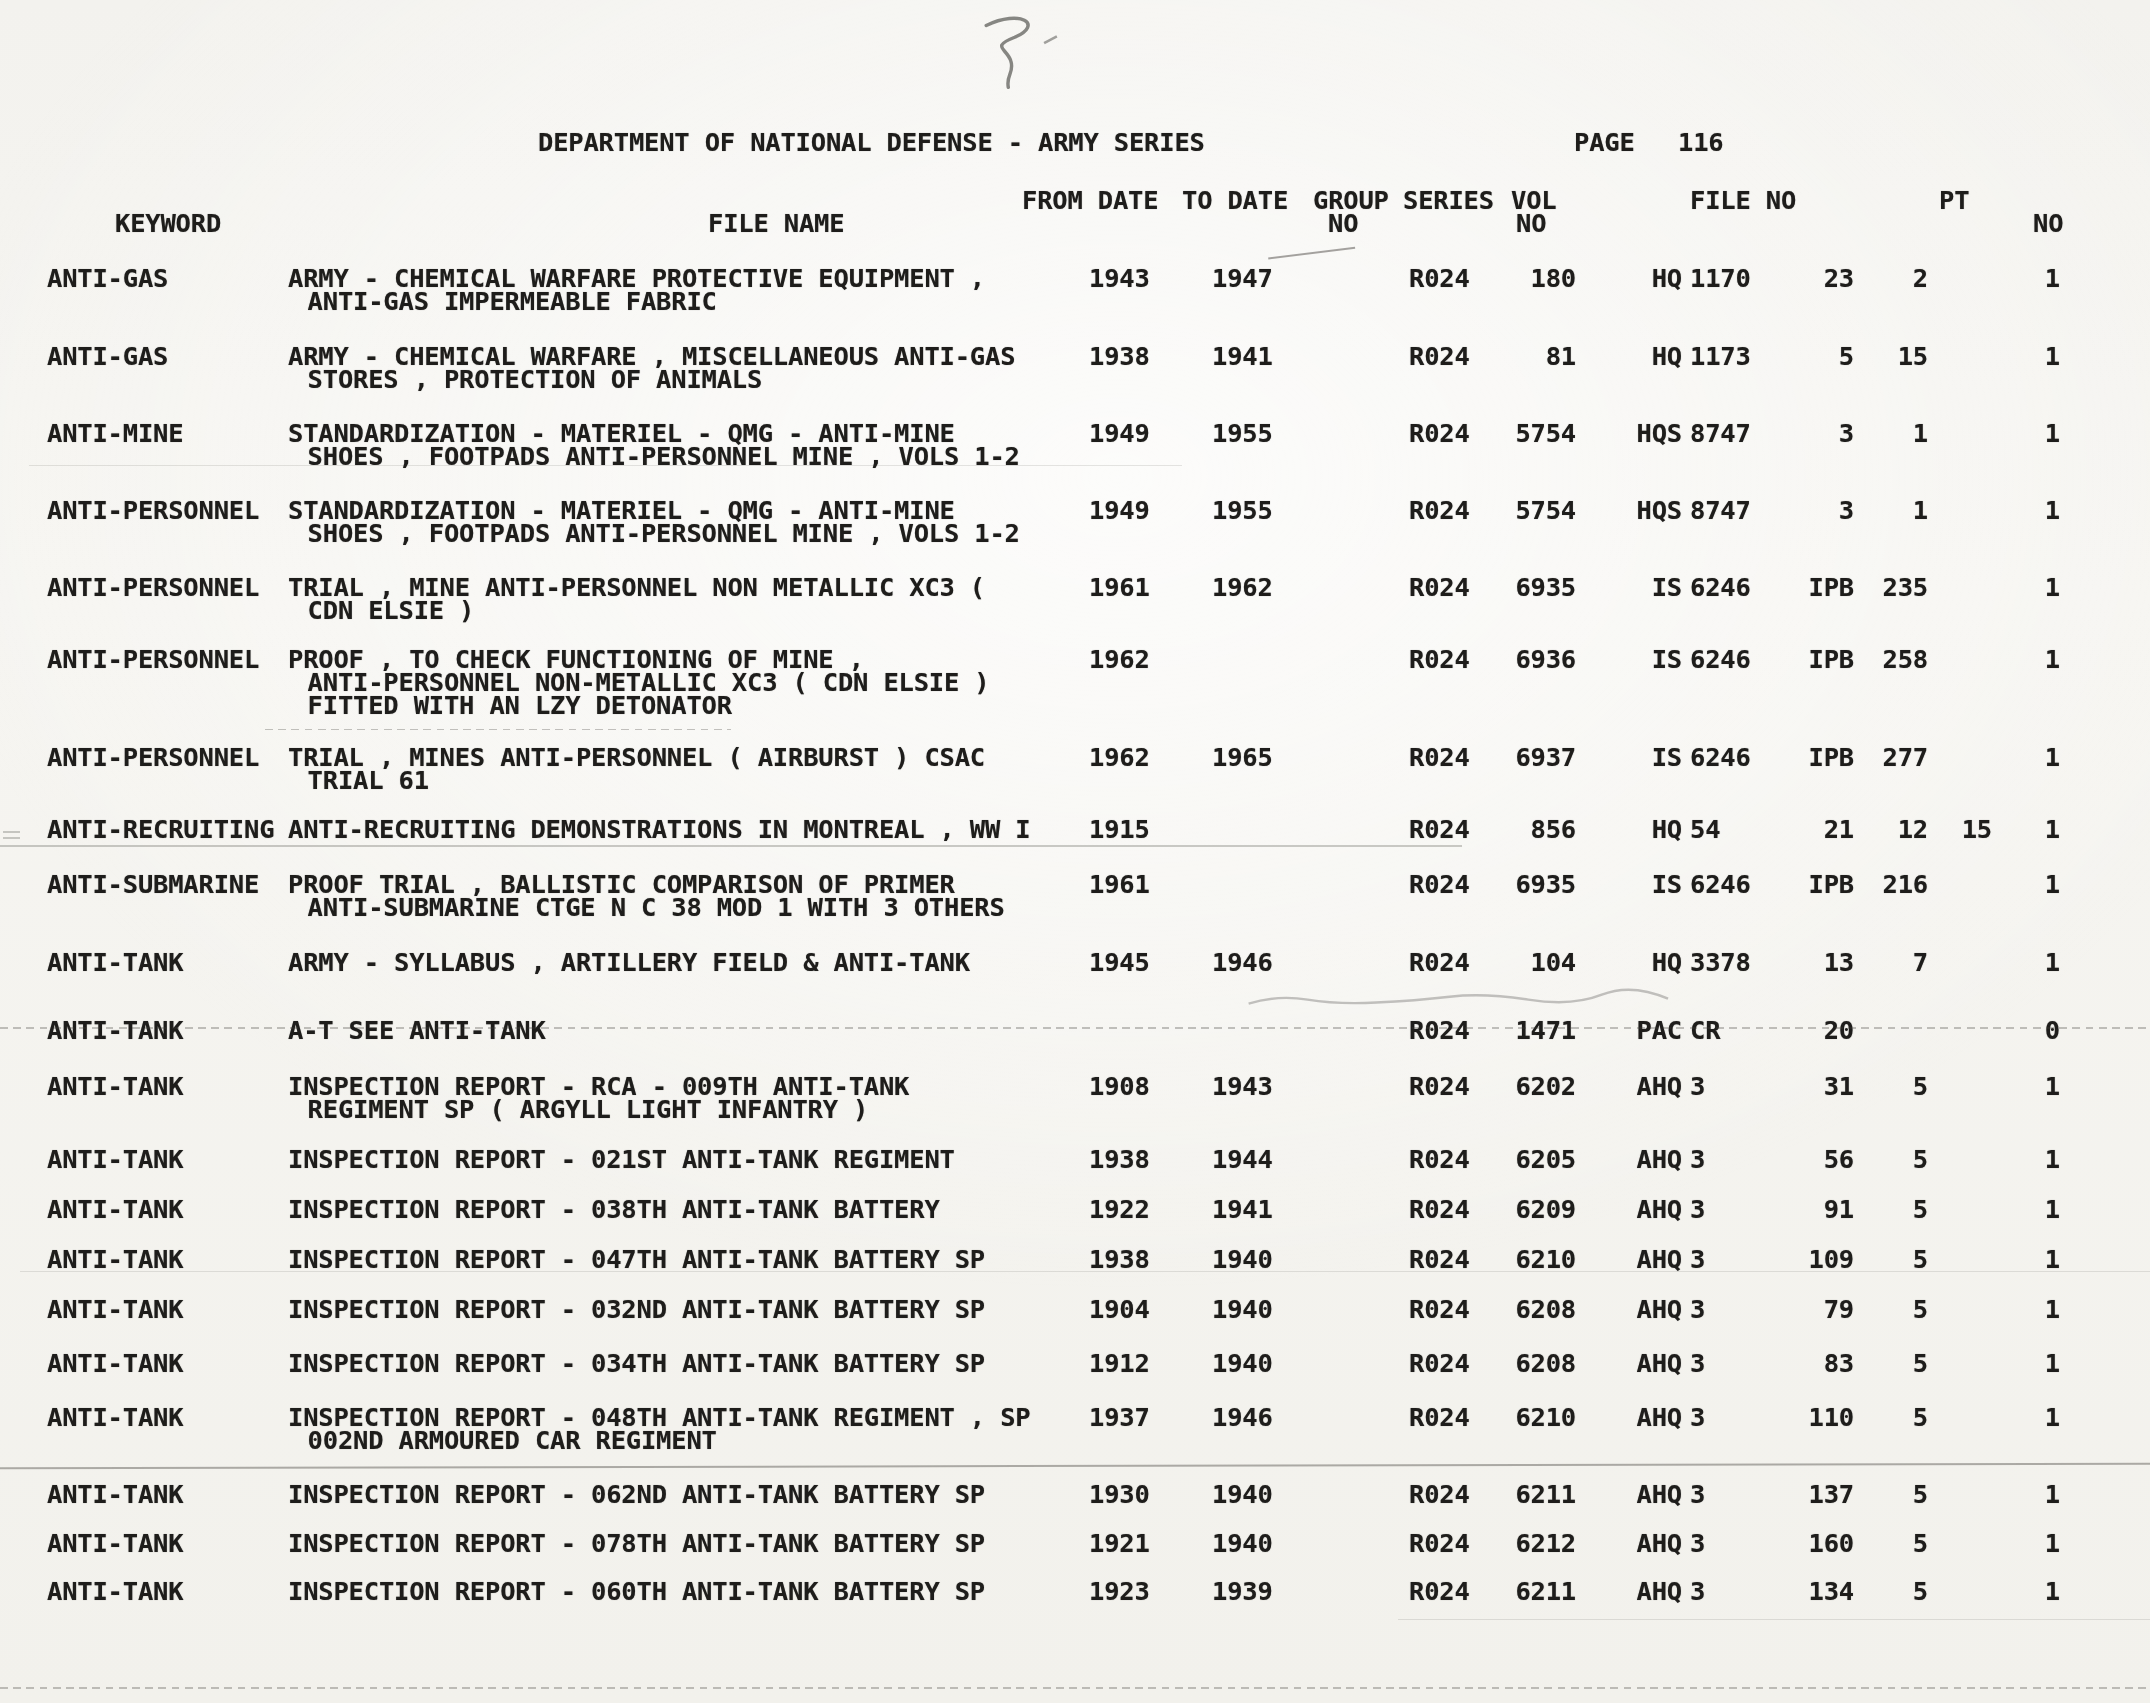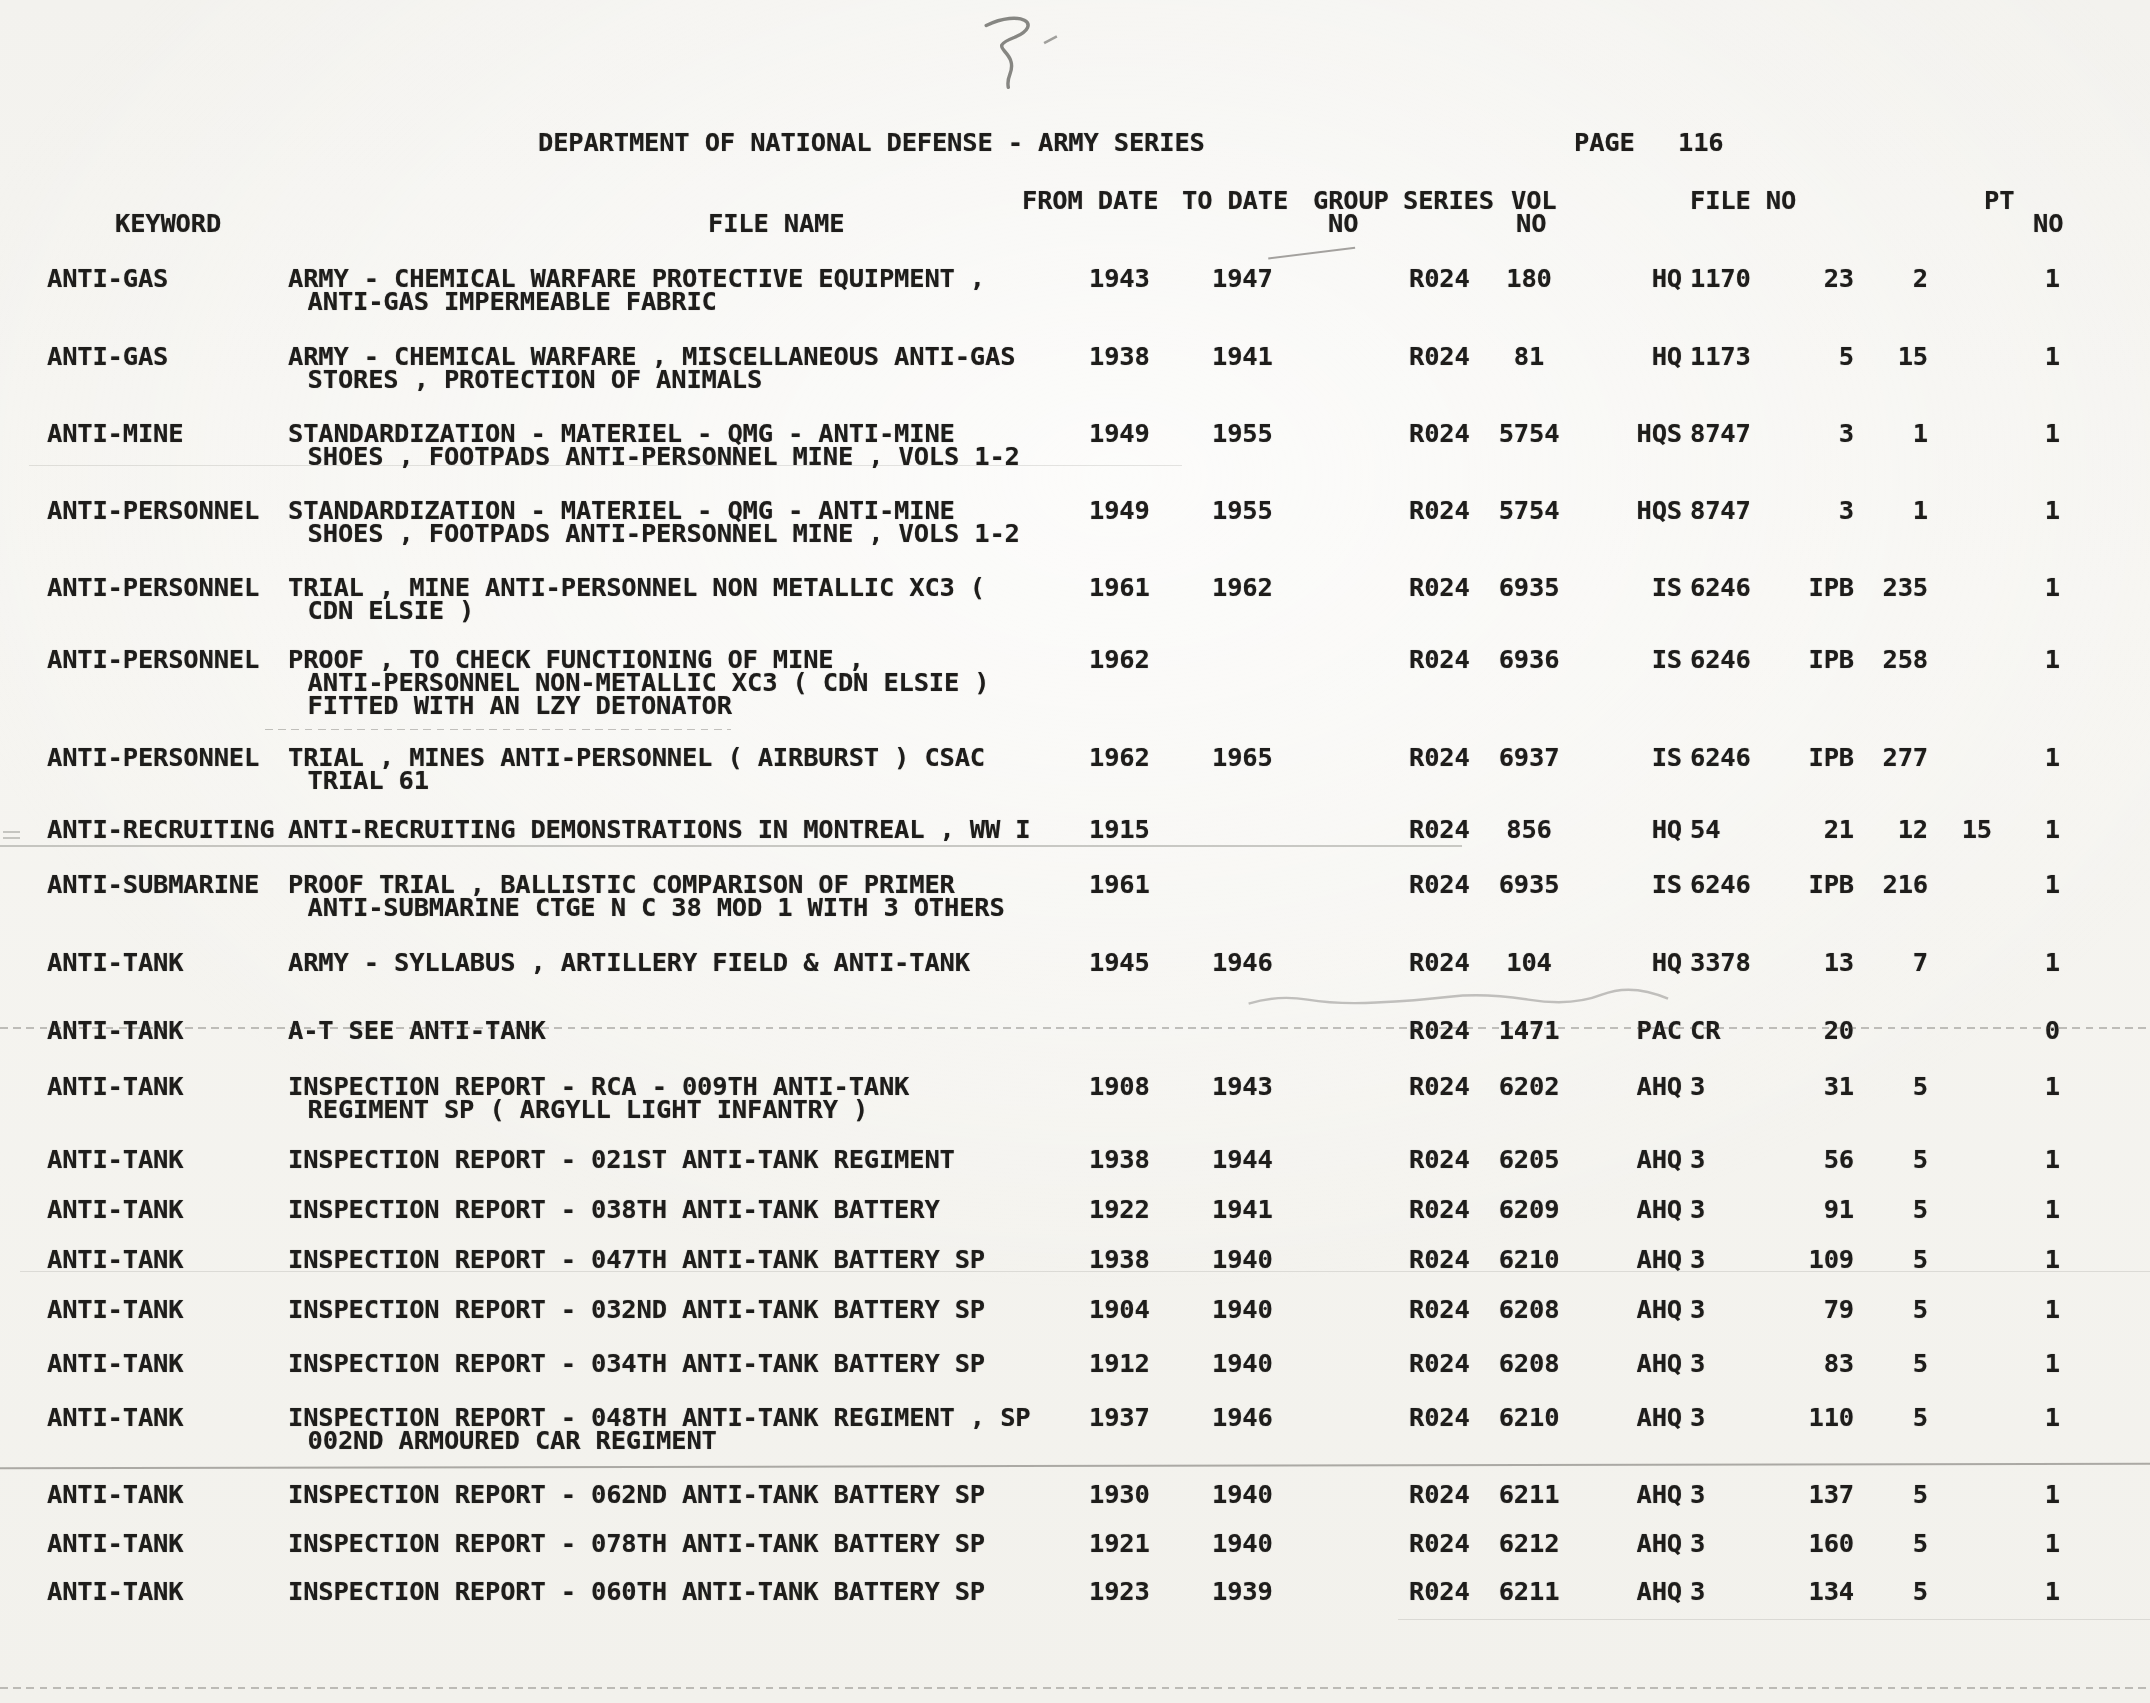--- a/index.html
+++ b/index.html
@@ -22,21 +22,21 @@
   .t{position:absolute;}
   .row{position:absolute;left:0;width:2151px;}
   .cell{position:absolute;top:0;}
   .keyword{left:47px;}
   .fname{left:288px;}
   .fl{display:block;}
   .fl + .fl{padding-left:19.6px;}
   .from{left:1089px;width:74px;}
   .to{left:1212px;width:74px;}
   .series{left:1409px;width:74px;}
-  .vol{left:1482px;width:94px;text-align:center;}
+  .vol{left:1482px;width:94px;text-align:right;}
   .org{left:1599px;width:83px;text-align:right;}
   .f1{left:1690px;width:83px;text-align:left;}
   .f2{left:1780px;width:74px;text-align:right;}
   .f3{left:1854px;width:74px;text-align:right;}
   .f4{left:1921px;width:71px;text-align:right;}
   .pt{left:1991px;width:69px;text-align:right;}
   .hline{position:absolute;background:rgba(62,60,55,.26);}
   .hline.faint{background:rgba(62,60,55,.13);}
   .hline.dash{background:repeating-linear-gradient(90deg, rgba(62,60,55,.3) 0 7.8px, rgba(62,60,55,0) 7.8px 13.2px);}
   .artifacts{position:absolute;left:0;top:0;pointer-events:none;}
@@ -47,21 +47,21 @@
 <div class="t" style="left:538px;top:131px">DEPARTMENT OF NATIONAL DEFENSE - ARMY SERIES</div>
 <div class="t" style="left:1574px;top:131px">PAGE</div>
 <div class="t" style="left:1678px;top:131px">116</div>
 
 <div class="t" style="left:1022px;top:189px">FROM DATE</div>
 <div class="t" style="left:1182px;top:189px">TO DATE</div>
 <div class="t" style="left:1313px;top:189px">GROUP</div>
 <div class="t" style="left:1403px;top:189px">SERIES</div>
 <div class="t" style="left:1511px;top:189px">VOL</div>
 <div class="t" style="left:1690px;top:189px">FILE NO</div>
-<div class="t" style="left:1984px;top:189px">PT</div>
+<div class="t" style="left:1939px;top:189px">PT</div>
 
 <div class="t" style="left:115px;top:212px">KEYWORD</div>
 <div class="t" style="left:708px;top:212px">FILE NAME</div>
 <div class="t" style="left:1328px;top:212px">NO</div>
 <div class="t" style="left:1516px;top:212px">NO</div>
 <div class="t" style="left:2033px;top:212px">NO</div>
 
 <div id="rows">
     <div class="row" style="top: 267px;">
       <div class="cell keyword">ANTI-GAS</div>

